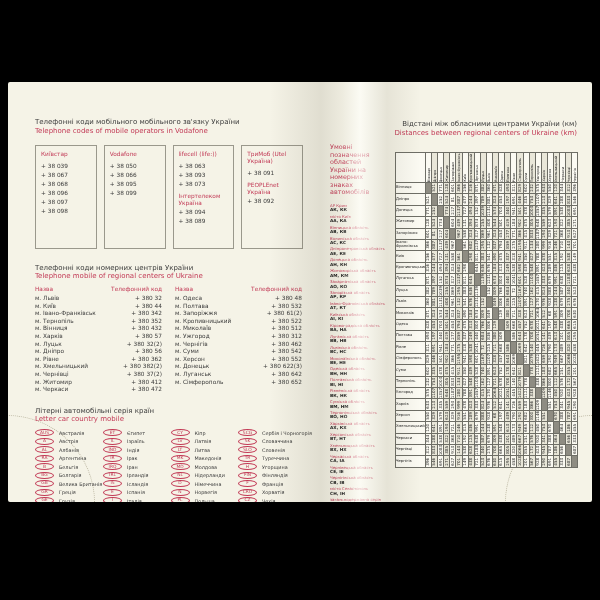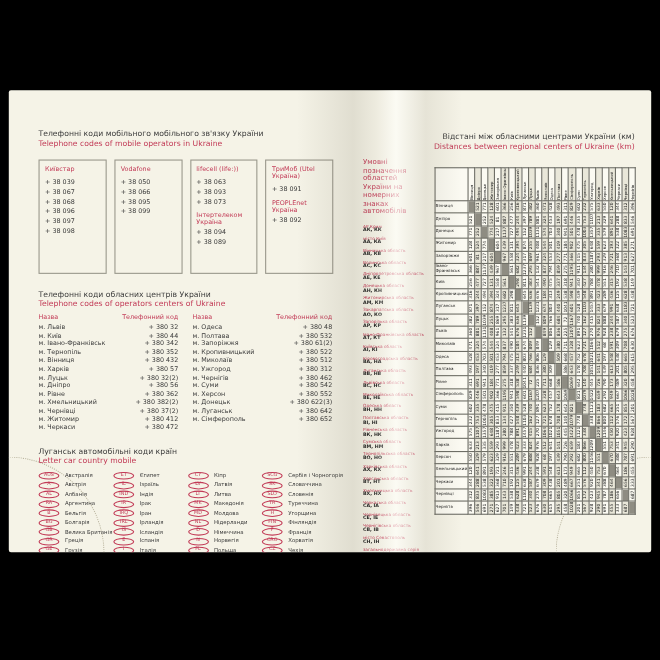--- a/index.html
+++ b/index.html
@@ -65,21 +65,21 @@
 </head>
 <body>
 
 <div class="spread">
   <div class="corner corner-l"></div>
   <div class="corner corner-r"></div>
 
   <div class="lp">
     <div>
       <div class="t-uk">Телефонні коди мобільного мобільного зв'язку України</div>
-      <div class="t-en">Telephone codes of mobile operators in Ukraine</div>
+      <div class="t-en">Telephone codes of mobile operators in Vodafone</div>
     </div>
     <div class="op-row">
         <div class="op-box">
           <div class="op-name">Київстар</div>
           <div class="op-code">+ 38 039</div>
           <div class="op-code">+ 38 067</div>
           <div class="op-code">+ 38 068</div>
           <div class="op-code">+ 38 096</div>
           <div class="op-code">+ 38 097</div>
           <div class="op-code">+ 38 098</div>
@@ -102,22 +102,22 @@
         </div>
         <div class="op-box">
           <div class="op-name">ТриМоб (Utel Україна)</div>
           <div class="op-code">+ 38 091</div>
           <div class="op-extra">PEOPLEnet Україна</div>
           <div class="op-code">+ 38 092</div>
         </div>
       </div>
 
     <div class="sec2">
-      <div class="t-uk">Телефонні коди обласних центрів України</div>
-      <div class="t-en">Telephone codes of operators centers of Ukraine</div>
+      <div class="t-uk">Телефонні коди номерних центрів України</div>
+      <div class="t-en">Telephone mobile of regional centers of Ukraine</div>
       <div class="ph-cols">
           <div class="ph-col">
             <div class="ph-head">
               <span>Назва</span>
               <span>Телефонний код</span>
             </div>
             <div class="ph-row">
               <span>м. Львів</span>
               <span>+ 380 32</span>
             </div>
@@ -221,21 +221,21 @@
             </div>
             <div class="ph-row">
               <span>м. Сімферополь</span>
               <span>+ 380 652</span>
             </div>
           </div>
         </div>
     </div>
 
     <div class="sec3">
-      <div class="t-uk">Луганськ автомобільні коди країн</div>
+      <div class="t-uk">Літерні автомобільні серія країн</div>
       <div class="t-en">Letter car country mobile</div>
       <div class="cc-grid">
           <div class="cc-col">
             <div class="cc-item">
               <span class="cc-oval">AUS</span>
               <span class="cc-name">Австралія</span>
             </div>
             <div class="cc-item">
               <span class="cc-oval">A</span>
               <span class="cc-name">Австрія</span>

